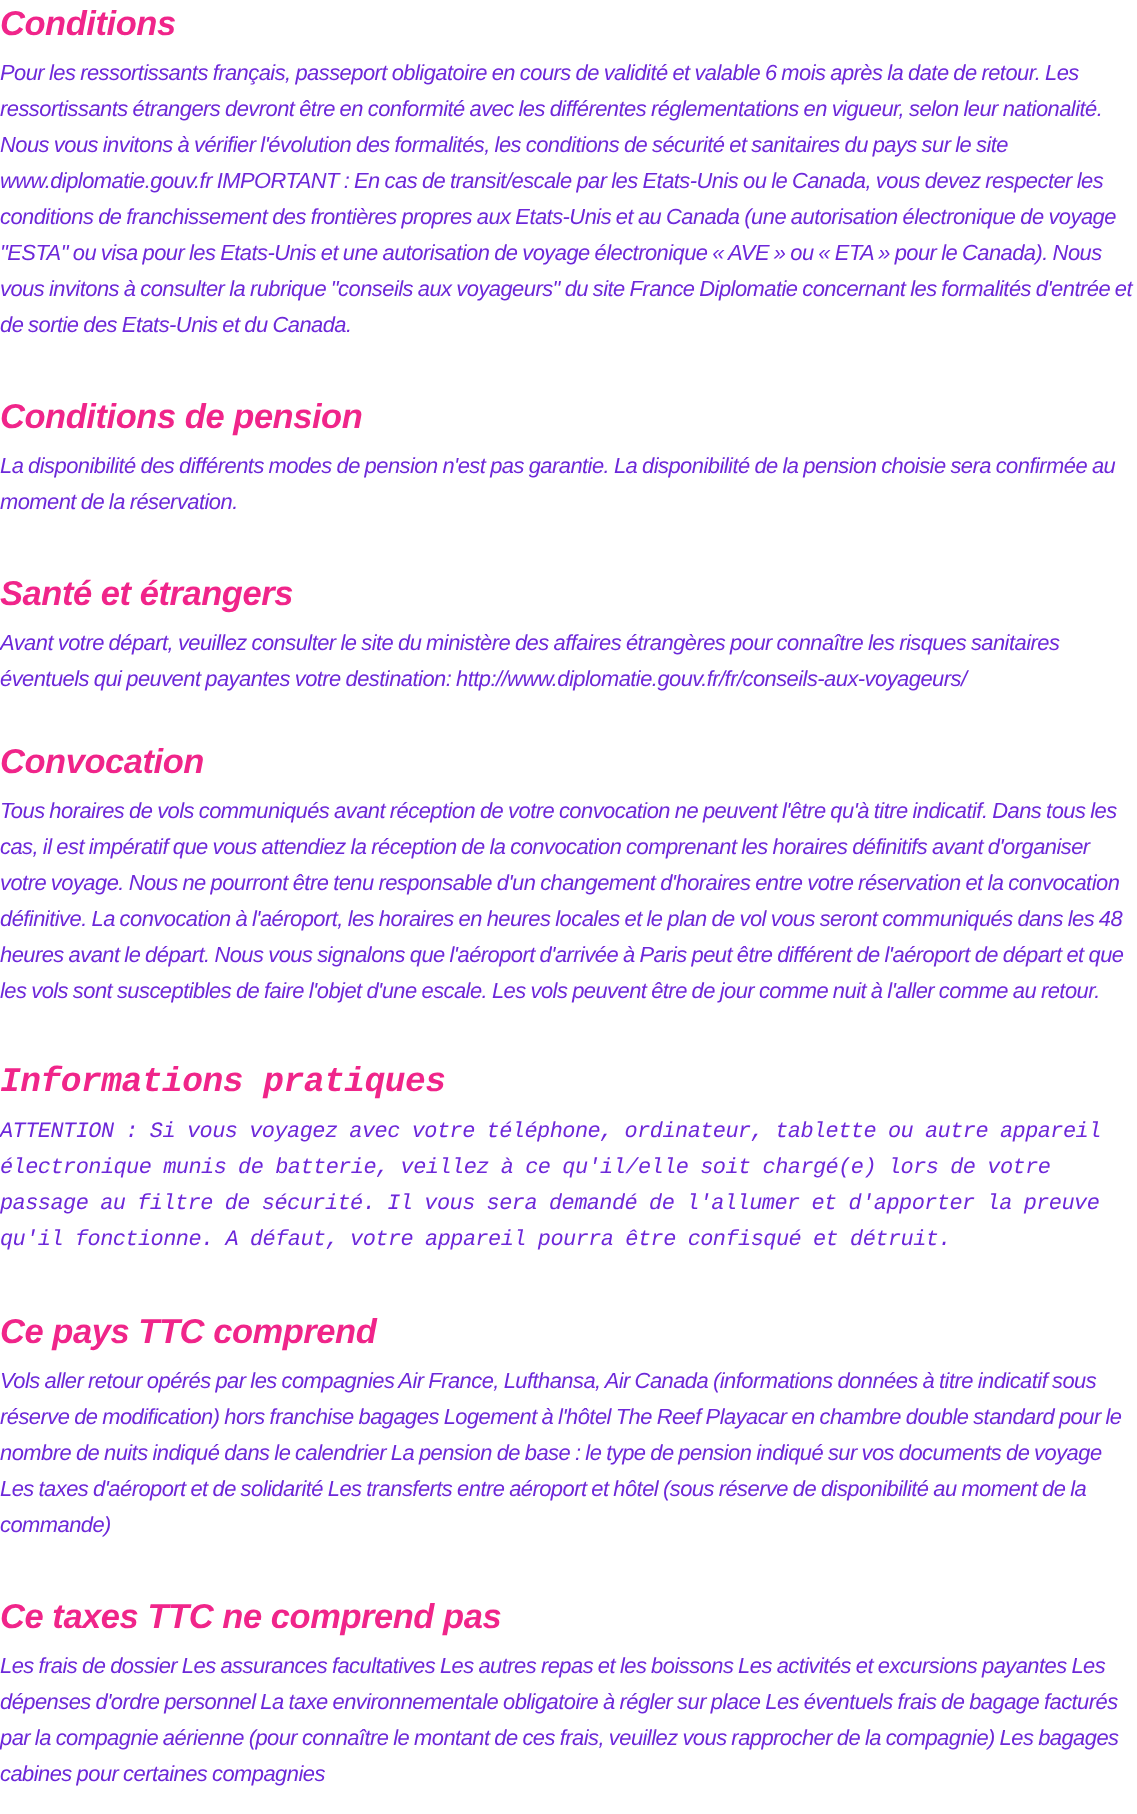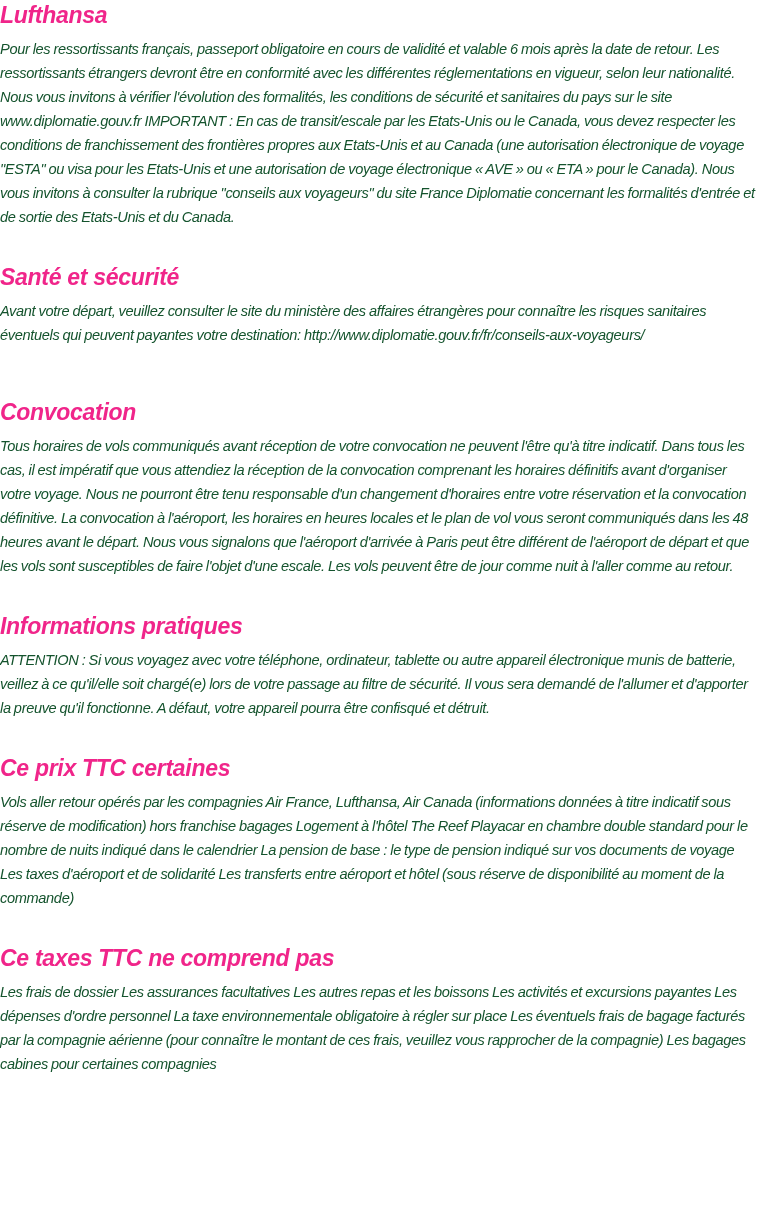--- a/index.html
+++ b/index.html
@@ -24,65 +24,69 @@
       color: #f0258a;
       font-style: italic;
       font-weight: bold;
       font-size: 23px;
       line-height: 30px;
       letter-spacing: -0.3px;
       margin: 0 0 7px 0;
       padding: 0;
     }
     .section-body {
-      color: #14532d;
+      color: #6d28d9;
       font-style: italic;
       font-size: 14.6px;
       line-height: 24px;
       letter-spacing: -0.35px;
       margin: 0;
       padding: 0;
       word-spacing: -0.5px;
     }
     .s1 { padding-top: 0px; }
     .s2 { margin-top: 33px; }
     .s3 { margin-top: 33px; }
-    .s4 { margin-top: 50px; }
-    .s5 { margin-top: 33px; }
+    .s4 { margin-top: 27px; }
+    .s5 { margin-top: 33px; font-family: Liberation Mono, monospace; }
     .s6 { margin-top: 33px; }
     .s7 { margin-top: 33px; }
   </style>
 </head>
 <body>
 
 <div class="content">
 
   <section class="section s1">
-    <h2 class="section-title">Lufthansa</h2>
+    <h2 class="section-title">Conditions</h2>
     <p class="section-body">Pour les ressortissants français, passeport obligatoire en cours de validité et valable 6 mois après la date de retour. Les ressortissants étrangers devront être en conformité avec les différentes réglementations en vigueur, selon leur nationalité. Nous vous invitons à vérifier l'évolution des formalités, les conditions de sécurité et sanitaires du pays sur le site www.diplomatie.gouv.fr IMPORTANT : En cas de transit/escale par les Etats-Unis ou le Canada, vous devez respecter les conditions de franchissement des frontières propres aux Etats-Unis et au Canada (une autorisation électronique de voyage "ESTA" ou visa pour les Etats-Unis et une autorisation de voyage électronique « AVE » ou « ETA » pour le Canada). Nous vous invitons à consulter la rubrique "conseils aux voyageurs" du site France Diplomatie concernant les formalités d'entrée et de sortie des Etats-Unis et du Canada.</p>
   </section>
 
+  <section class="section s2">
+    <h2 class="section-title">Conditions de pension</h2>
+    <p class="section-body">La disponibilité des différents modes de pension n'est pas garantie. La disponibilité de la pension choisie sera confirmée au moment de la réservation.</p>
+  </section>
 
   <section class="section s3">
-    <h2 class="section-title">Santé et sécurité</h2>
+    <h2 class="section-title">Santé et étrangers</h2>
     <p class="section-body">Avant votre départ, veuillez consulter le site du ministère des affaires étrangères pour connaître les risques sanitaires éventuels qui peuvent payantes votre destination: http://www.diplomatie.gouv.fr/fr/conseils-aux-voyageurs/</p>
   </section>
 
   <section class="section s4">
     <h2 class="section-title">Convocation</h2>
     <p class="section-body">Tous horaires de vols communiqués avant réception de votre convocation ne peuvent l'être qu'à titre indicatif. Dans tous les cas, il est impératif que vous attendiez la réception de la convocation comprenant les horaires définitifs avant d'organiser votre voyage. Nous ne pourront être tenu responsable d'un changement d'horaires entre votre réservation et la convocation définitive. La convocation à l'aéroport, les horaires en heures locales et le plan de vol vous seront communiqués dans les 48 heures avant le départ. Nous vous signalons que l'aéroport d'arrivée à Paris peut être différent de l'aéroport de départ et que les vols sont susceptibles de faire l'objet d'une escale. Les vols peuvent être de jour comme nuit à l'aller comme au retour.</p>
   </section>
 
   <section class="section s5">
     <h2 class="section-title">Informations pratiques</h2>
     <p class="section-body">ATTENTION : Si vous voyagez avec votre téléphone, ordinateur, tablette ou autre appareil électronique munis de batterie, veillez à ce qu'il/elle soit chargé(e) lors de votre passage au filtre de sécurité. Il vous sera demandé de l'allumer et d'apporter la preuve qu'il fonctionne. A défaut, votre appareil pourra être confisqué et détruit.</p>
   </section>
 
   <section class="section s6">
-    <h2 class="section-title">Ce prix TTC certaines</h2>
+    <h2 class="section-title">Ce pays TTC comprend</h2>
     <p class="section-body">Vols aller retour opérés par les compagnies Air France, Lufthansa, Air Canada (informations données à titre indicatif sous réserve de modification) hors franchise bagages Logement à l'hôtel The Reef Playacar en chambre double standard pour le nombre de nuits indiqué dans le calendrier La pension de base : le type de pension indiqué sur vos documents de voyage Les taxes d'aéroport et de solidarité Les transferts entre aéroport et hôtel (sous réserve de disponibilité au moment de la commande)</p>
   </section>
 
   <section class="section s7">
     <h2 class="section-title">Ce taxes TTC ne comprend pas</h2>
     <p class="section-body">Les frais de dossier Les assurances facultatives Les autres repas et les boissons Les activités et excursions payantes Les dépenses d'ordre personnel La taxe environnementale obligatoire à régler sur place Les éventuels frais de bagage facturés par la compagnie aérienne (pour connaître le montant de ces frais, veuillez vous rapprocher de la compagnie) Les bagages cabines pour certaines compagnies</p>
   </section>
 
 </div>
 

